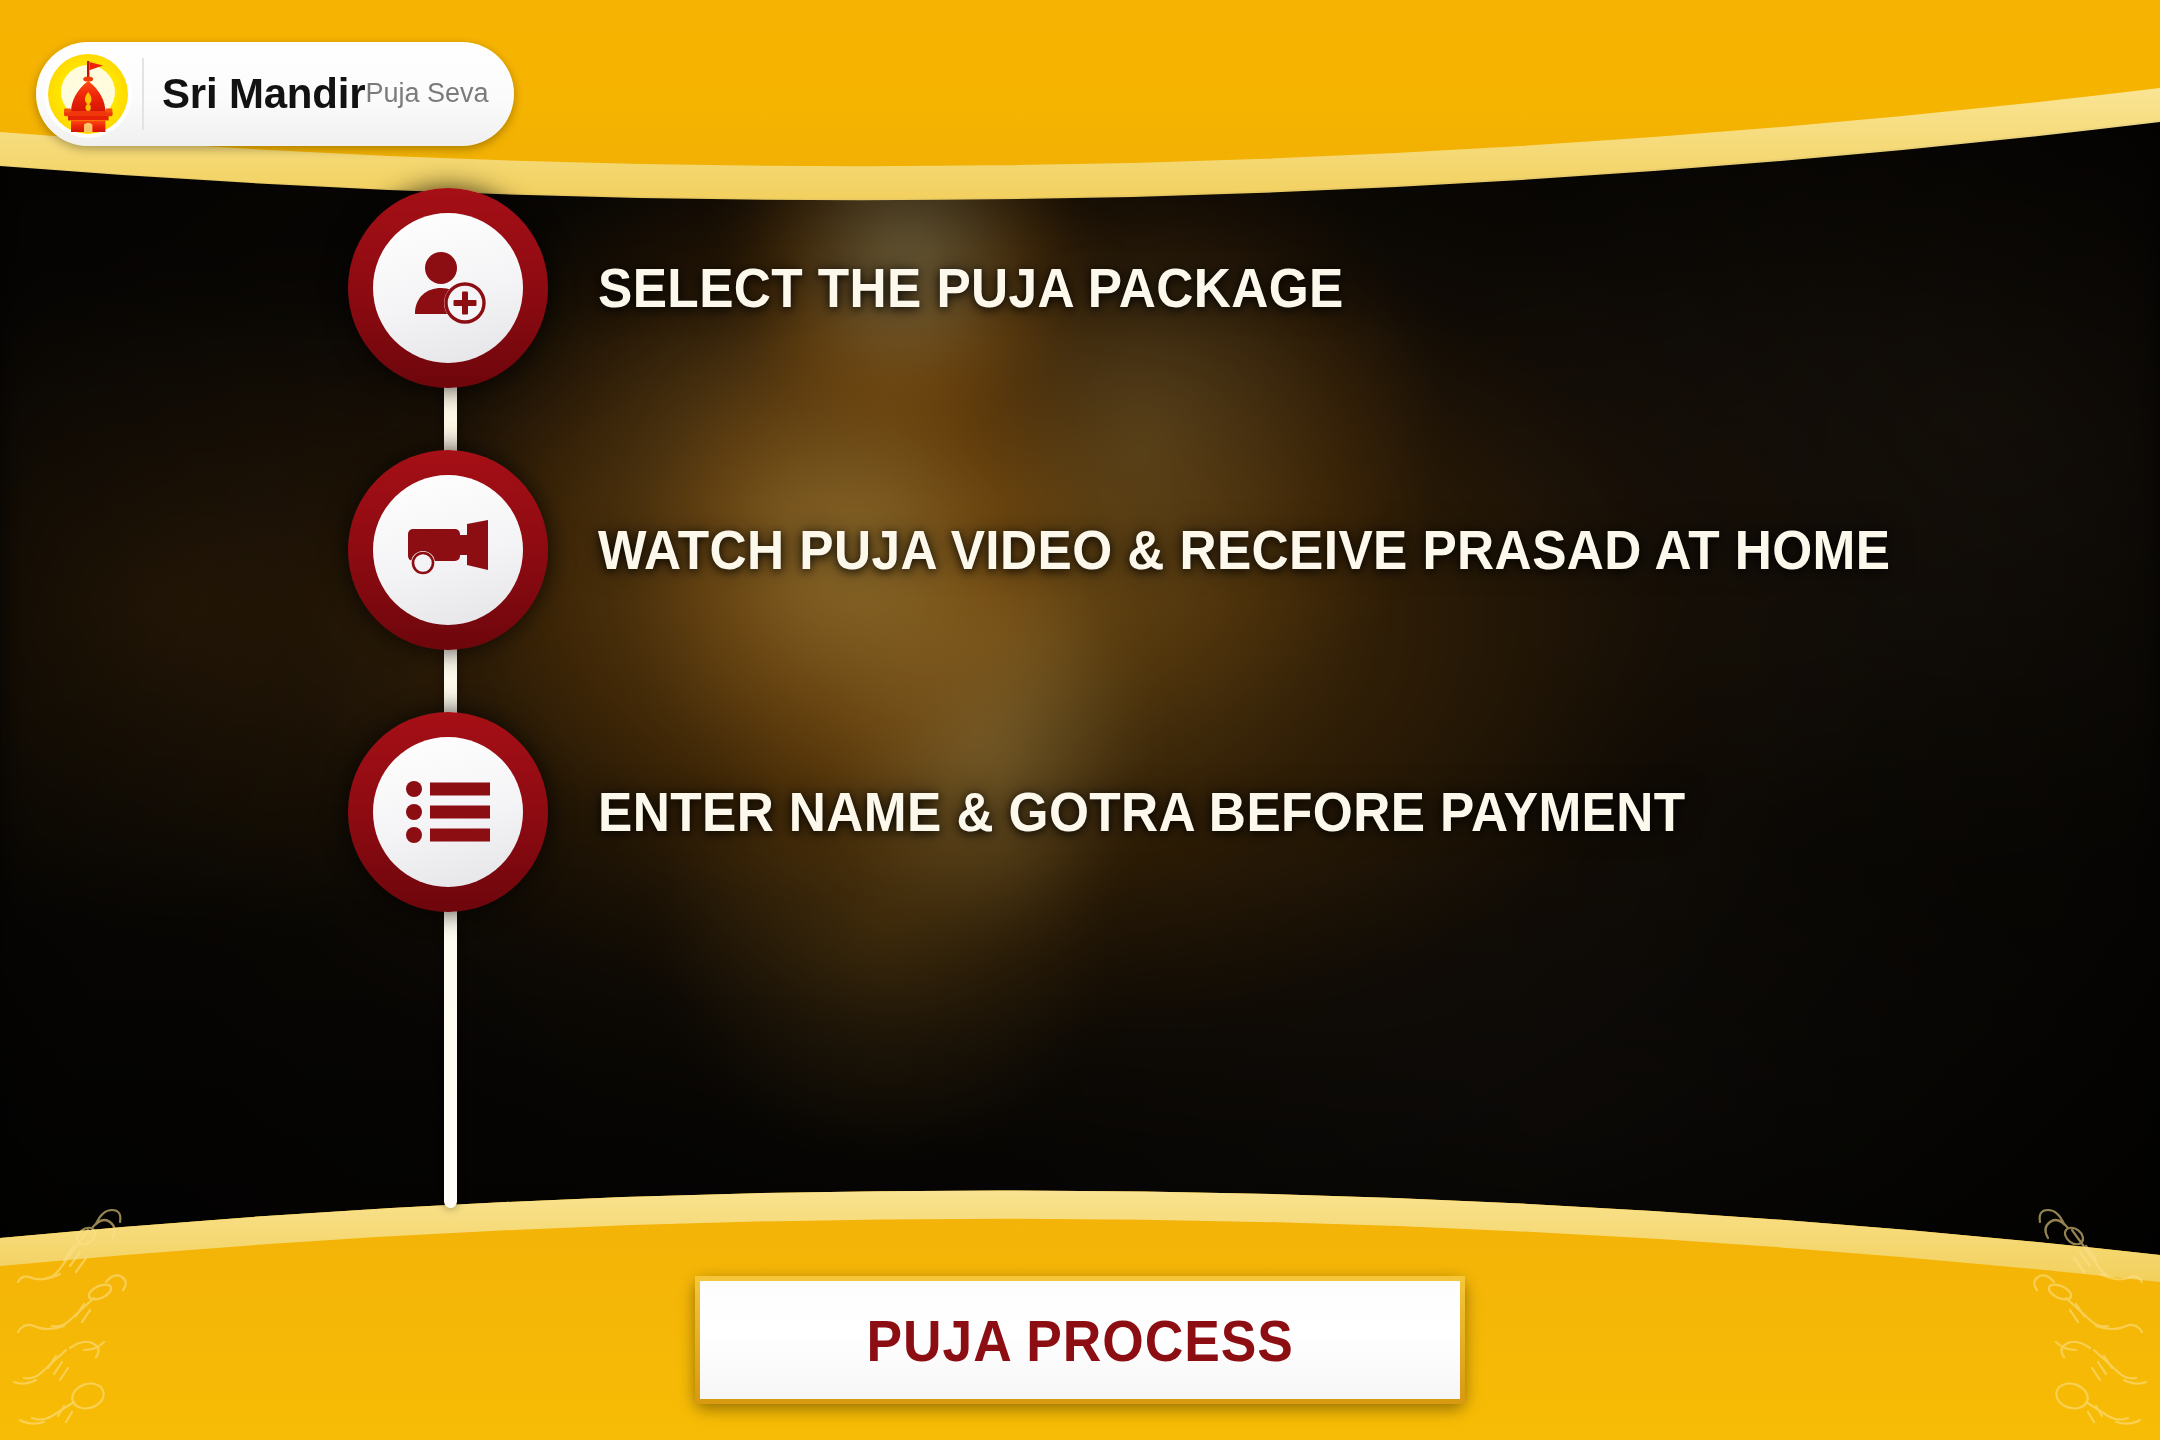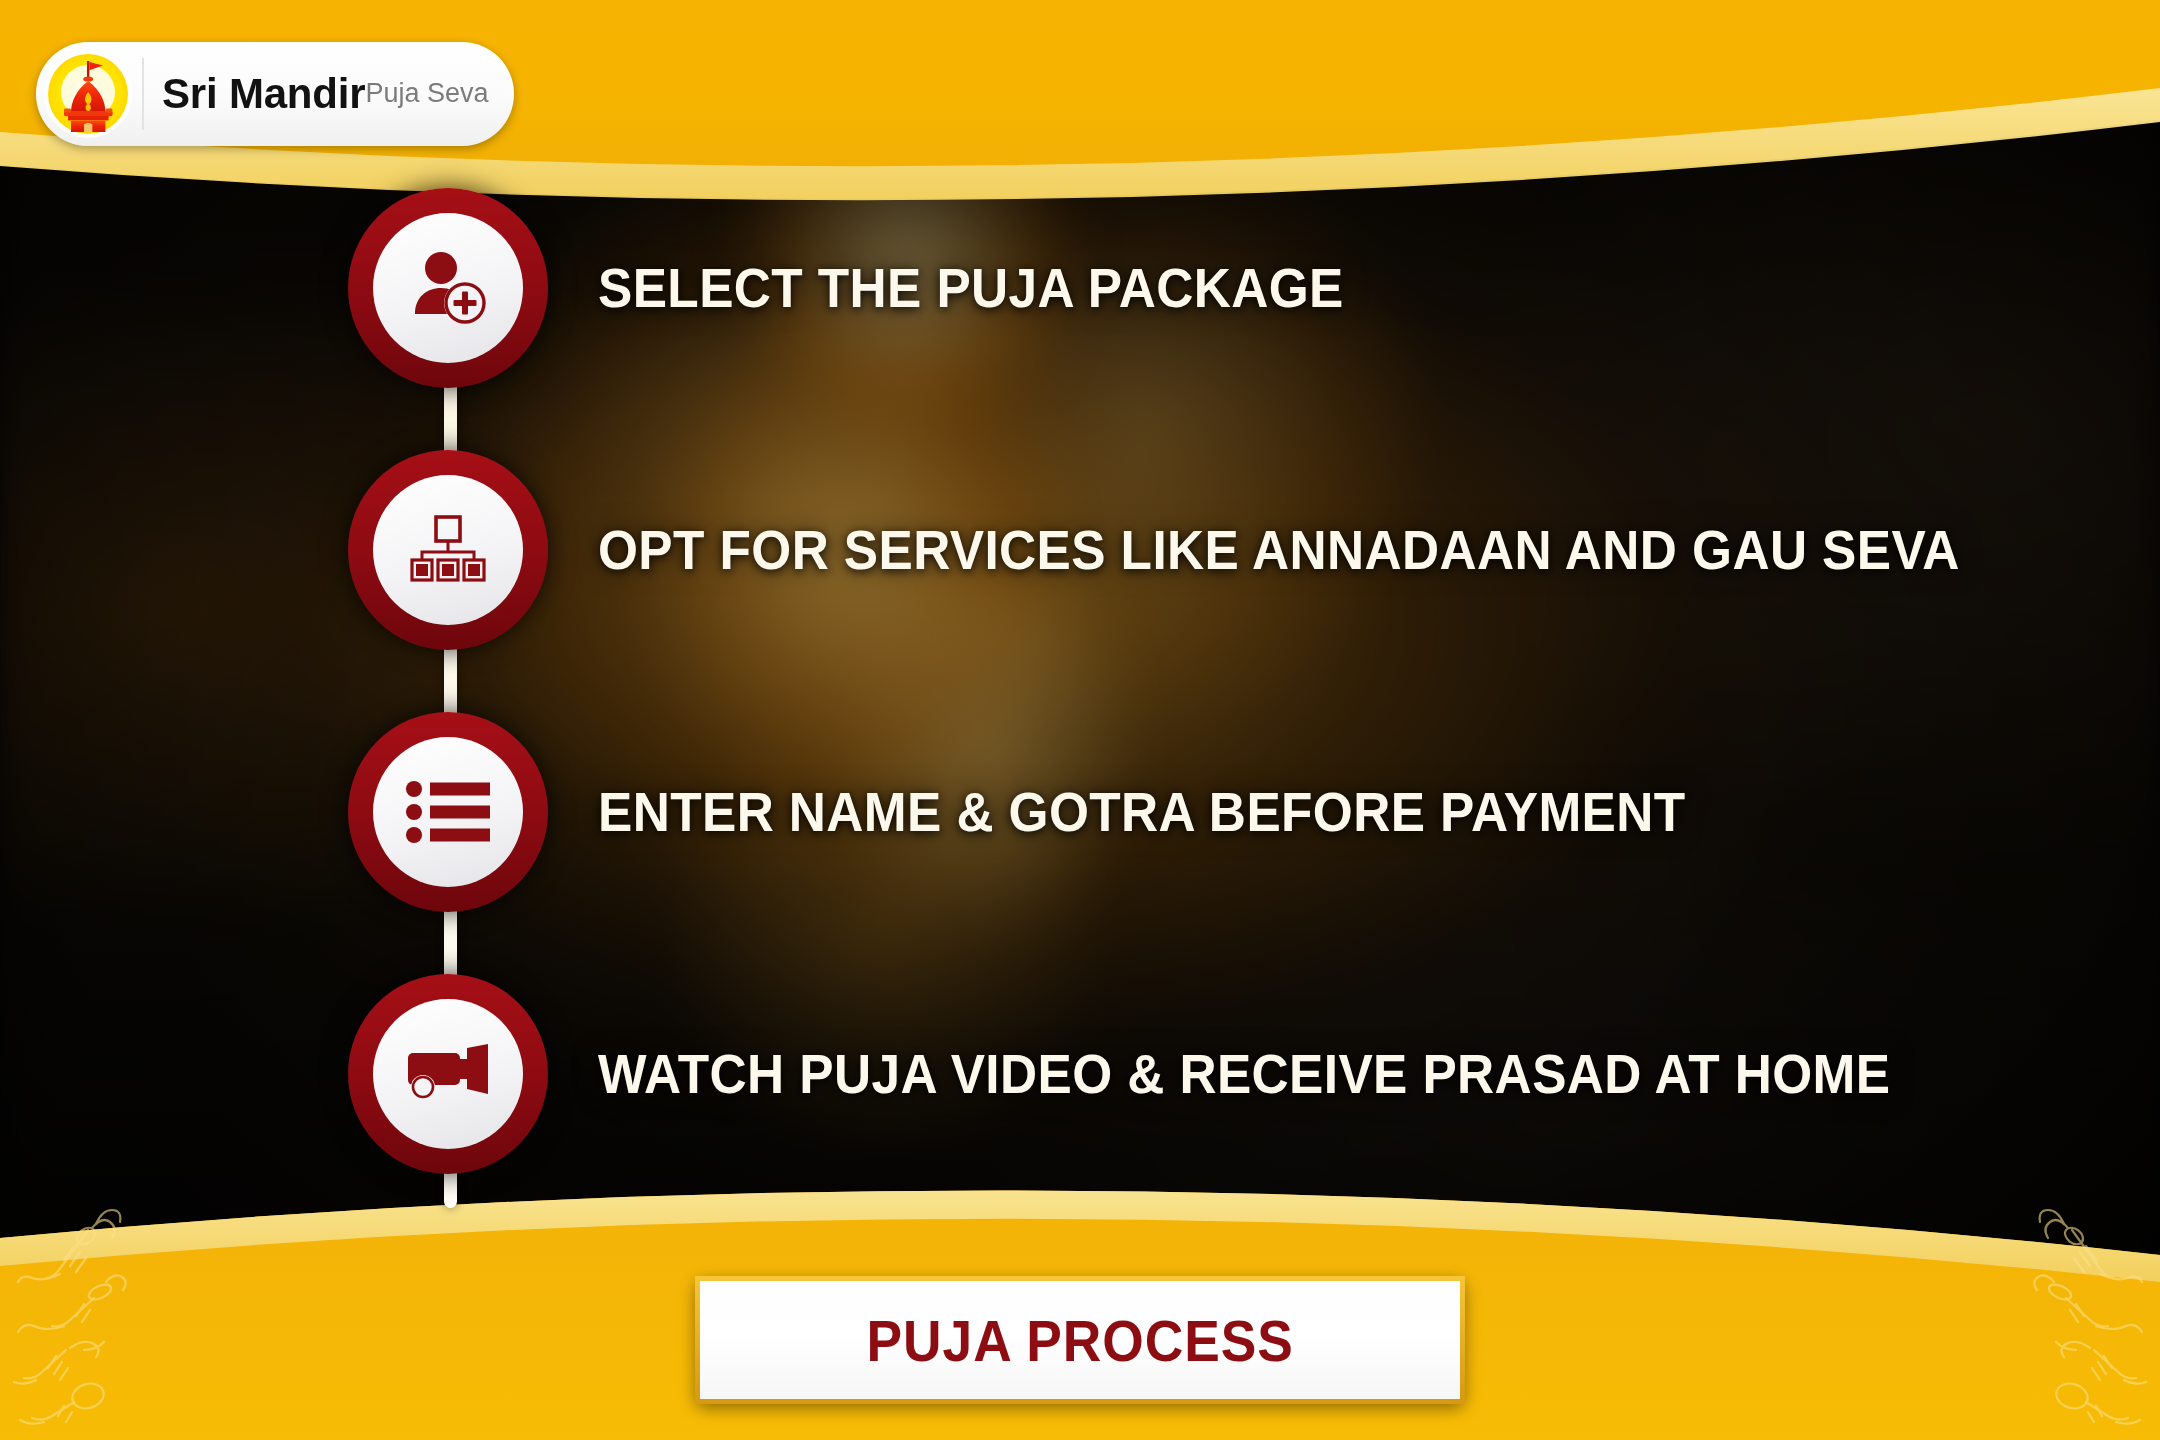--- a/index.html
+++ b/index.html
@@ -232,70 +232,50 @@
             <circle cx="60" cy="58" r="21" fill="#F4F4F6"></circle>
             <circle cx="60" cy="58" r="19" fill="none" stroke="#8C0D12" stroke-width="3.4"></circle>
             <rect x="57" y="46.5" width="6" height="23" rx="1" fill="#8C0D12"></rect>
             <rect x="48.5" y="55" width="23" height="6" rx="1" fill="#8C0D12"></rect>
           </svg>
         </div>
       </div>
       <div class="step-label">SELECT THE PUJA PACKAGE</div>
     </div>
 
+
     <div class="step">
       <div class="step-icon">
         <div class="disc">
-          <svg width="82" height="82" viewBox="0 0 82 82" xmlns="http://www.w3.org/2000/svg">
-            <g stroke="#8C0D12" stroke-width="3" fill="none">
-              <path d="M41 31 L41 43"></path>
-              <path d="M15 52 L15 43 L67 43 L67 52"></path>
-            </g>
-            <rect x="29" y="8" width="24" height="24" fill="none" stroke="#8C0D12" stroke-width="3.6"></rect>
-            <rect x="5" y="51" width="20" height="20" fill="none" stroke="#8C0D12" stroke-width="3.2"></rect>
-            <rect x="9" y="55" width="12" height="12" fill="#8C0D12"></rect>
-            <rect x="31" y="51" width="20" height="20" fill="none" stroke="#8C0D12" stroke-width="3.2"></rect>
-            <rect x="35" y="55" width="12" height="12" fill="#8C0D12"></rect>
-            <rect x="57" y="51" width="20" height="20" fill="none" stroke="#8C0D12" stroke-width="3.2"></rect>
-            <rect x="61" y="55" width="12" height="12" fill="#8C0D12"></rect>
+          <svg width="88" height="62" viewBox="0 0 88 62" xmlns="http://www.w3.org/2000/svg">
+            <rect x="4" y="10" width="52" height="32" rx="5" fill="#8C0D12"></rect>
+            <rect x="55" y="16" width="8" height="20" fill="#8C0D12"></rect>
+            <path d="M63 5 L84 1 L84 51 L63 46 Z" fill="#8C0D12"></path>
+            <circle cx="19" cy="44" r="12" fill="#F4F4F6"></circle>
+            <circle cx="19" cy="44" r="10" fill="none" stroke="#8C0D12" stroke-width="2.6"></circle>
           </svg>
         </div>
       </div>
-      <div class="step-label">OPT FOR SERVICES LIKE ANNADAAN AND GAU SEVA</div>
+      <div class="step-label">WATCH PUJA VIDEO &amp; RECEIVE PRASAD AT HOME</div>
     </div>
 
     <div class="step">
       <div class="step-icon">
         <div class="disc">
           <svg width="84" height="62" viewBox="0 0 84 62" xmlns="http://www.w3.org/2000/svg">
             <circle cx="8" cy="8" r="8" fill="#8C0D12"></circle>
             <circle cx="8" cy="31" r="8" fill="#8C0D12"></circle>
             <circle cx="8" cy="54" r="8" fill="#8C0D12"></circle>
             <rect x="24" y="1.5" width="60" height="13" fill="#8C0D12"></rect>
             <rect x="24" y="24.5" width="60" height="13" fill="#8C0D12"></rect>
             <rect x="24" y="47.5" width="60" height="13" fill="#8C0D12"></rect>
           </svg>
         </div>
       </div>
       <div class="step-label">ENTER NAME &amp; GOTRA BEFORE PAYMENT</div>
     </div>
-
-    <div class="step">
-      <div class="step-icon">
-        <div class="disc">
-          <svg width="88" height="62" viewBox="0 0 88 62" xmlns="http://www.w3.org/2000/svg">
-            <rect x="4" y="10" width="52" height="32" rx="5" fill="#8C0D12"></rect>
-            <rect x="55" y="16" width="8" height="20" fill="#8C0D12"></rect>
-            <path d="M63 5 L84 1 L84 51 L63 46 Z" fill="#8C0D12"></path>
-            <circle cx="19" cy="44" r="12" fill="#F4F4F6"></circle>
-            <circle cx="19" cy="44" r="10" fill="none" stroke="#8C0D12" stroke-width="2.6"></circle>
-          </svg>
-        </div>
-      </div>
-      <div class="step-label">WATCH PUJA VIDEO &amp; RECEIVE PRASAD AT HOME</div>
-    </div>
   </div>
 
   <div class="cta">
     <span class="cta-label">PUJA PROCESS</span>
   </div>
 
 </div>
 
 </body></html>

